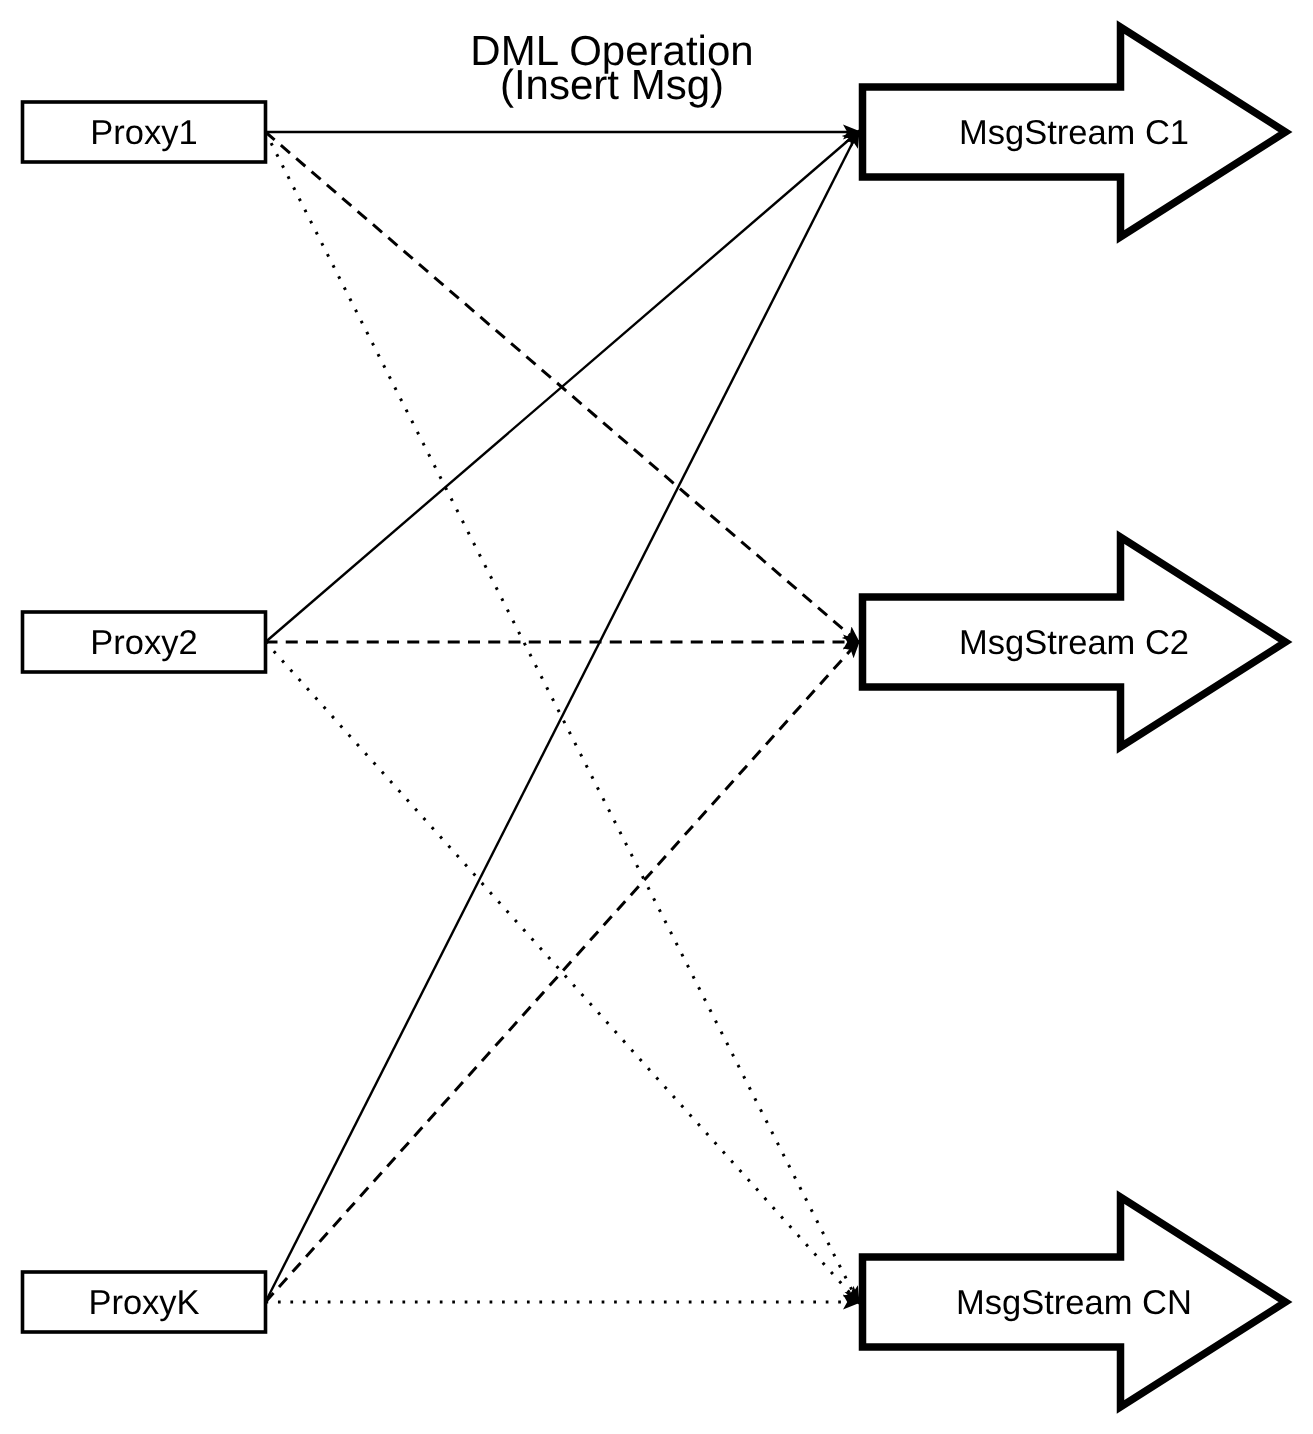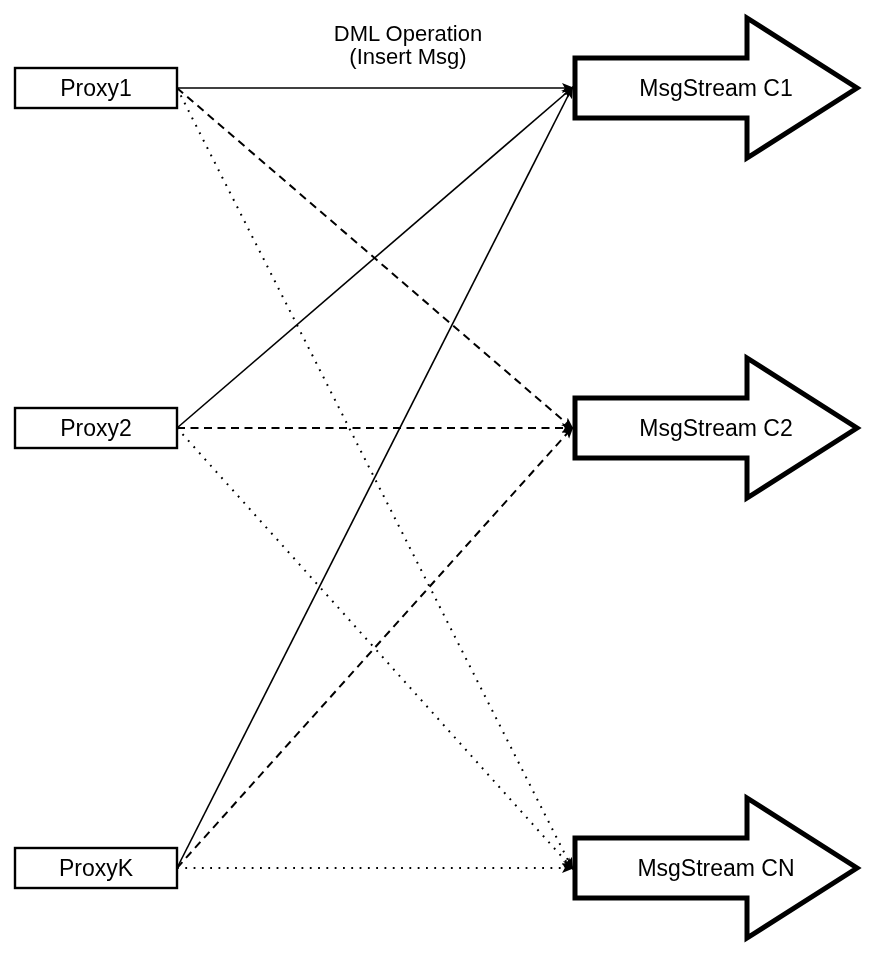--- a/index.html
+++ b/index.html
@@ -13,21 +13,21 @@
   .conn.dashed { stroke-width:2;   stroke-dasharray:8 5.5; }
   .conn.dotted { stroke-width:2;   stroke-dasharray:1.8 6.5; }
 
   .proxy-rect   { fill:var(--fill); stroke:var(--line); stroke-width:2.4; }
   .stream-arrow { fill:var(--fill); stroke:var(--line); stroke-width:5; stroke-linejoin:miter; stroke-miterlimit:8; }
   .node-label   { fill:var(--line); font-family:"Liberation Sans", sans-serif; font-size:23px; text-anchor:middle; }
 
   .diagram-label {
     position:absolute; left:283px; top:22px; width:250px;
     text-align:center; color:var(--line);
-    font-size:22px; line-height:23px; white-space:nowrap;
+    font-size:28px; line-height:23px; white-space:nowrap;
   }
 </style>
 </head>
 <body>
 
 <div class="canvas">
   <svg id="diagram-svg" width="875" height="956" viewBox="0 0 875 956">
     <defs>
       <marker id="arrowhead" markerUnits="userSpaceOnUse" markerWidth="14" markerHeight="12" refX="10" refY="5.5" orient="auto">
         <path d="M0,0.5 L12.5,5.5 L0,10.5 L2.8,5.5 Z" fill="#000000"></path>

